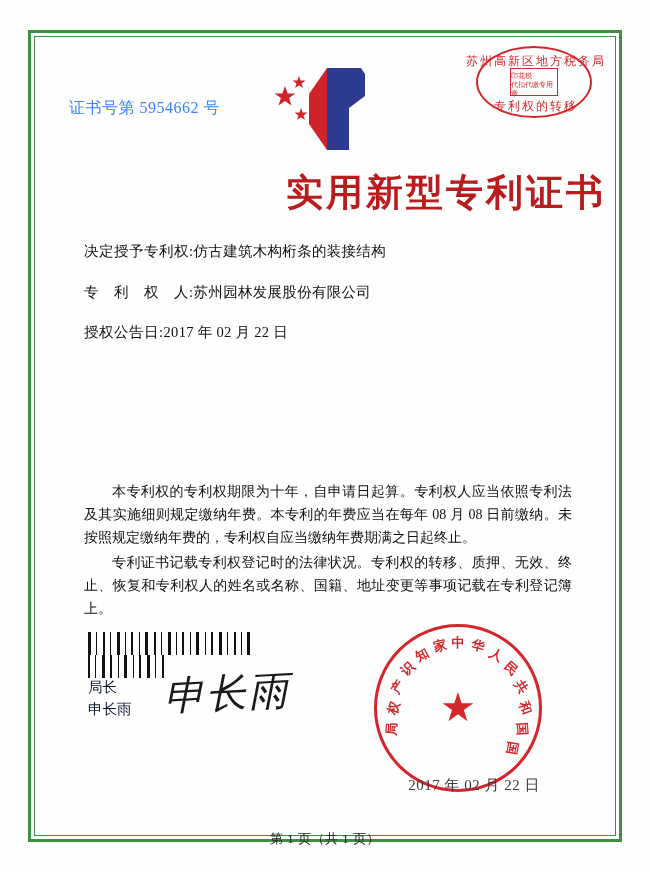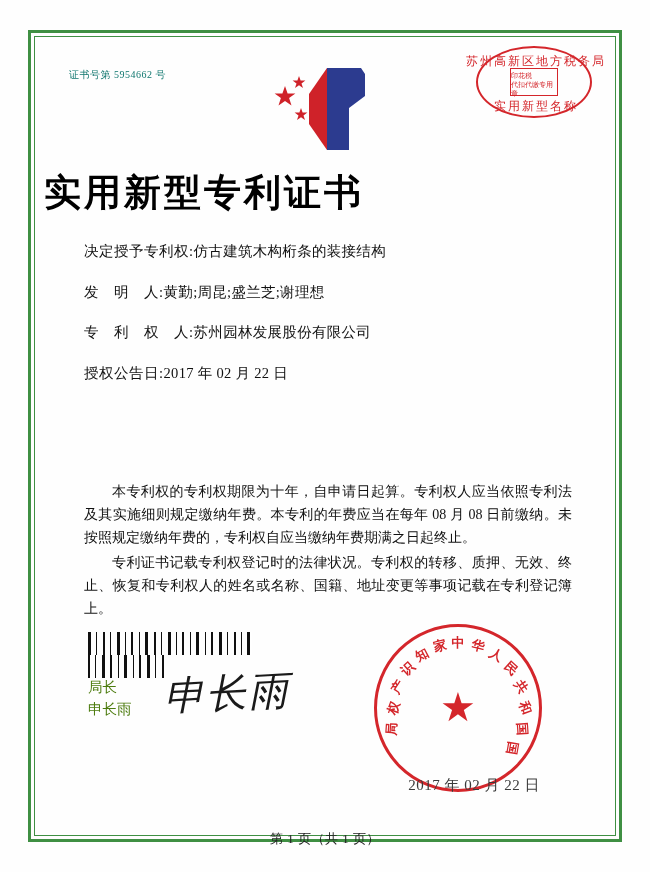--- a/index.html
+++ b/index.html
@@ -42,24 +42,24 @@
     left: 44px;
     top: 46px;
     right: 44px;
     bottom: 46px;
   }
 
   
   .cert-no {
     position: absolute;
     left: 25px;
-    top: 22px;
-    font-size: 10px;
+    top: 52px;
+    font-size: 16px;
     letter-spacing: 0.5px;
-    color: #0f766e;
+    color: #3b82f6;
   }
 
   
   .seal-top {
     position: absolute;
     right: 10px;
     top: 0px;
     width: 120px;
     height: 76px;
   }
@@ -115,25 +115,25 @@
     width: 120px;
     height: 90px;
   }
 
   
   .title {
     position: absolute;
     left: 0;
     right: 0;
     top: 122px;
-    text-align: left;
+    text-align: right;
     font-size: 37px;
     font-weight: bold;
     letter-spacing: 3px;
-    color: #000000;
+    color: #b91c1c;
     font-family: "Liberation Serif", serif;
   }
 
   
   .fields {
     position: absolute;
     left: 40px;
     right: 30px;
     top: 196px;
   }
@@ -183,21 +183,21 @@
     vertical-align: top;
   }
 
   
   .sig-block {
     position: absolute;
     left: 44px;
     top: 630px;
     font-size: 14.5px;
     line-height: 22px;
-    color: #4d7c0f;
+    color: #0f172a;
   }
   .sig-script {
     position: absolute;
     left: 120px;
     top: 620px;
     font-size: 40px;
     font-family: "Liberation Serif", serif;
     font-style: italic;
     color: #1a1a1a;
     letter-spacing: 2px;
@@ -271,43 +271,39 @@
 
     <div class="cert-no">证书号第 5954662 号</div>
 
     <div class="seal-top">
       <div class="oval"></div>
       <div class="arc-text arc-top">苏州高新区地方税务局</div>
       <div class="inner-box">
         <div>印花税</div>
         <div>代扣代缴专用章</div>
       </div>
-      <div class="arc-text arc-bottom">实用新型名称</div>
+      <div class="arc-text arc-bottom">专利权的转移</div>
     </div>
 
     <div class="logo">
       <svg width="120" height="90" viewBox="0 0 120 90">
         <polygon points="62,4 96,4 100,10 100,32 84,44 84,86 62,86" fill="#2c3b8f"></polygon>
         <polygon points="62,4 62,86 44,60 44,30" fill="#cf2229"></polygon>
         <polygon points="20,22 22.6,29.4 30.4,29.4 24.1,34 26.5,41.4 20,36.9 13.5,41.4 15.9,34 9.6,29.4 17.4,29.4" fill="#cf2229"></polygon>
         <polygon points="34,12 35.6,16.6 40.4,16.6 36.5,19.5 38,24.1 34,21.3 30,24.1 31.5,19.5 27.6,16.6 32.4,16.6" fill="#cf2229"></polygon>
         <polygon points="36,44 37.6,48.6 42.4,48.6 38.5,51.5 40,56.1 36,53.3 32,56.1 33.5,51.5 29.6,48.6 34.4,48.6" fill="#cf2229"></polygon>
       </svg>
     </div>
 
     <div class="title">实用新型专利证书</div>
 
     <div class="fields">
       <div class="field-row">
         <span class="field-label">决定授予专利权:</span>
         <span class="field-value">仿古建筑木构桁条的装接结构</span>
-      </div>
-      <div class="field-row">
-        <span class="field-label">发　明　人:</span>
-        <span class="field-value">黄勤;周昆;盛兰芝;谢理想</span>
       </div>
       <div class="field-row">
         <span class="field-label">专　利　权　人:</span>
         <span class="field-value">苏州园林发展股份有限公司</span>
       </div>
       <div class="field-row">
         <span class="field-label">授权公告日:</span>
         <span class="field-value">2017 年 02 月 22 日</span>
       </div>
     </div>

